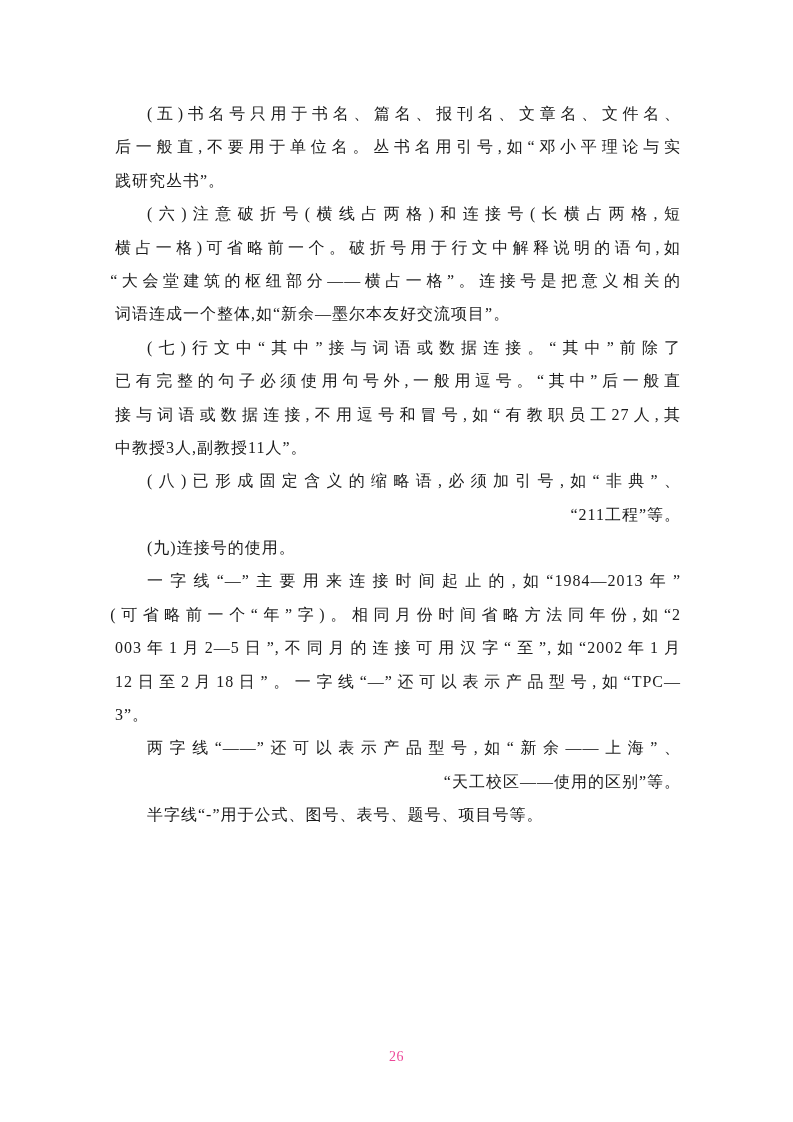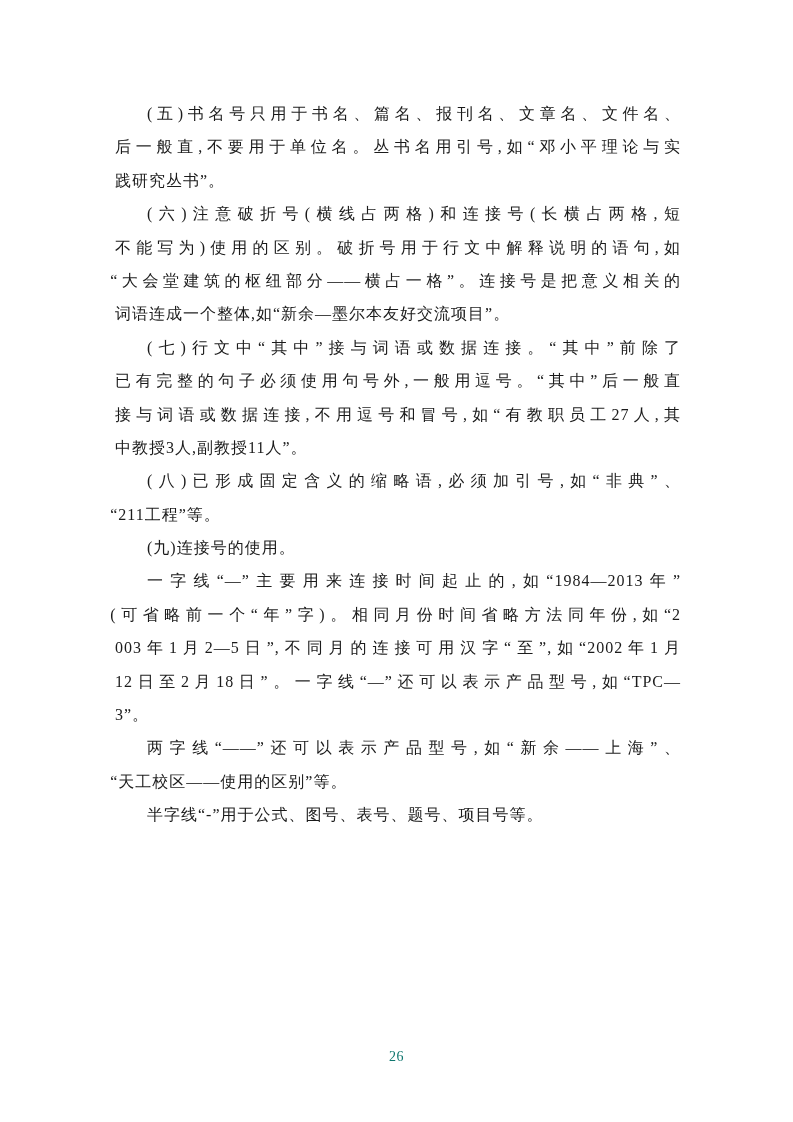--- a/index.html
+++ b/index.html
@@ -39,45 +39,46 @@
     white-space: normal;
     text-align: justify;
     text-align-last: justify;
   }
   .line.first {
     text-indent: 2em;
   }
   
   .line.hang {
     margin-left: -0.3em;
+    text-align: right;
   }
   .page-number {
     position: absolute;
     left: 0;
     right: 0;
     top: 1049px;
     text-align: center;
     font-size: 14px;
     letter-spacing: 0.5px;
-    color: #0f766e;
+    color: #ec4899;
   }
 </style>
 </head>
 <body>
 
 <div class="sheet">
   <div class="doc-body">
       <div class="para">
         <div class="line first fill">(五)书名号只用于书名、篇名、报刊名、文章名、文件名、</div>
         <div class="line fill">后一般直,不要用于单位名。丛书名用引号,如“邓小平理论与实</div>
         <div class="line">践研究丛书”。</div>
       </div>
       <div class="para">
         <div class="line first fill">(六)注意破折号(横线占两格)和连接号(长横占两格,短</div>
-        <div class="line fill">不能写为)使用的区别。破折号用于行文中解释说明的语句,如</div>
+        <div class="line fill">横占一格)可省略前一个。破折号用于行文中解释说明的语句,如</div>
         <div class="line fill hang">“大会堂建筑的枢纽部分——横占一格”。连接号是把意义相关的</div>
         <div class="line">词语连成一个整体,如“新余—墨尔本友好交流项目”。</div>
       </div>
       <div class="para">
         <div class="line first fill">(七)行文中“其中”接与词语或数据连接。“其中”前除了</div>
         <div class="line fill">已有完整的句子必须使用句号外,一般用逗号。“其中”后一般直</div>
         <div class="line fill">接与词语或数据连接,不用逗号和冒号,如“有教职员工27人,其</div>
         <div class="line">中教授3人,副教授11人”。</div>
       </div>
       <div class="para">

